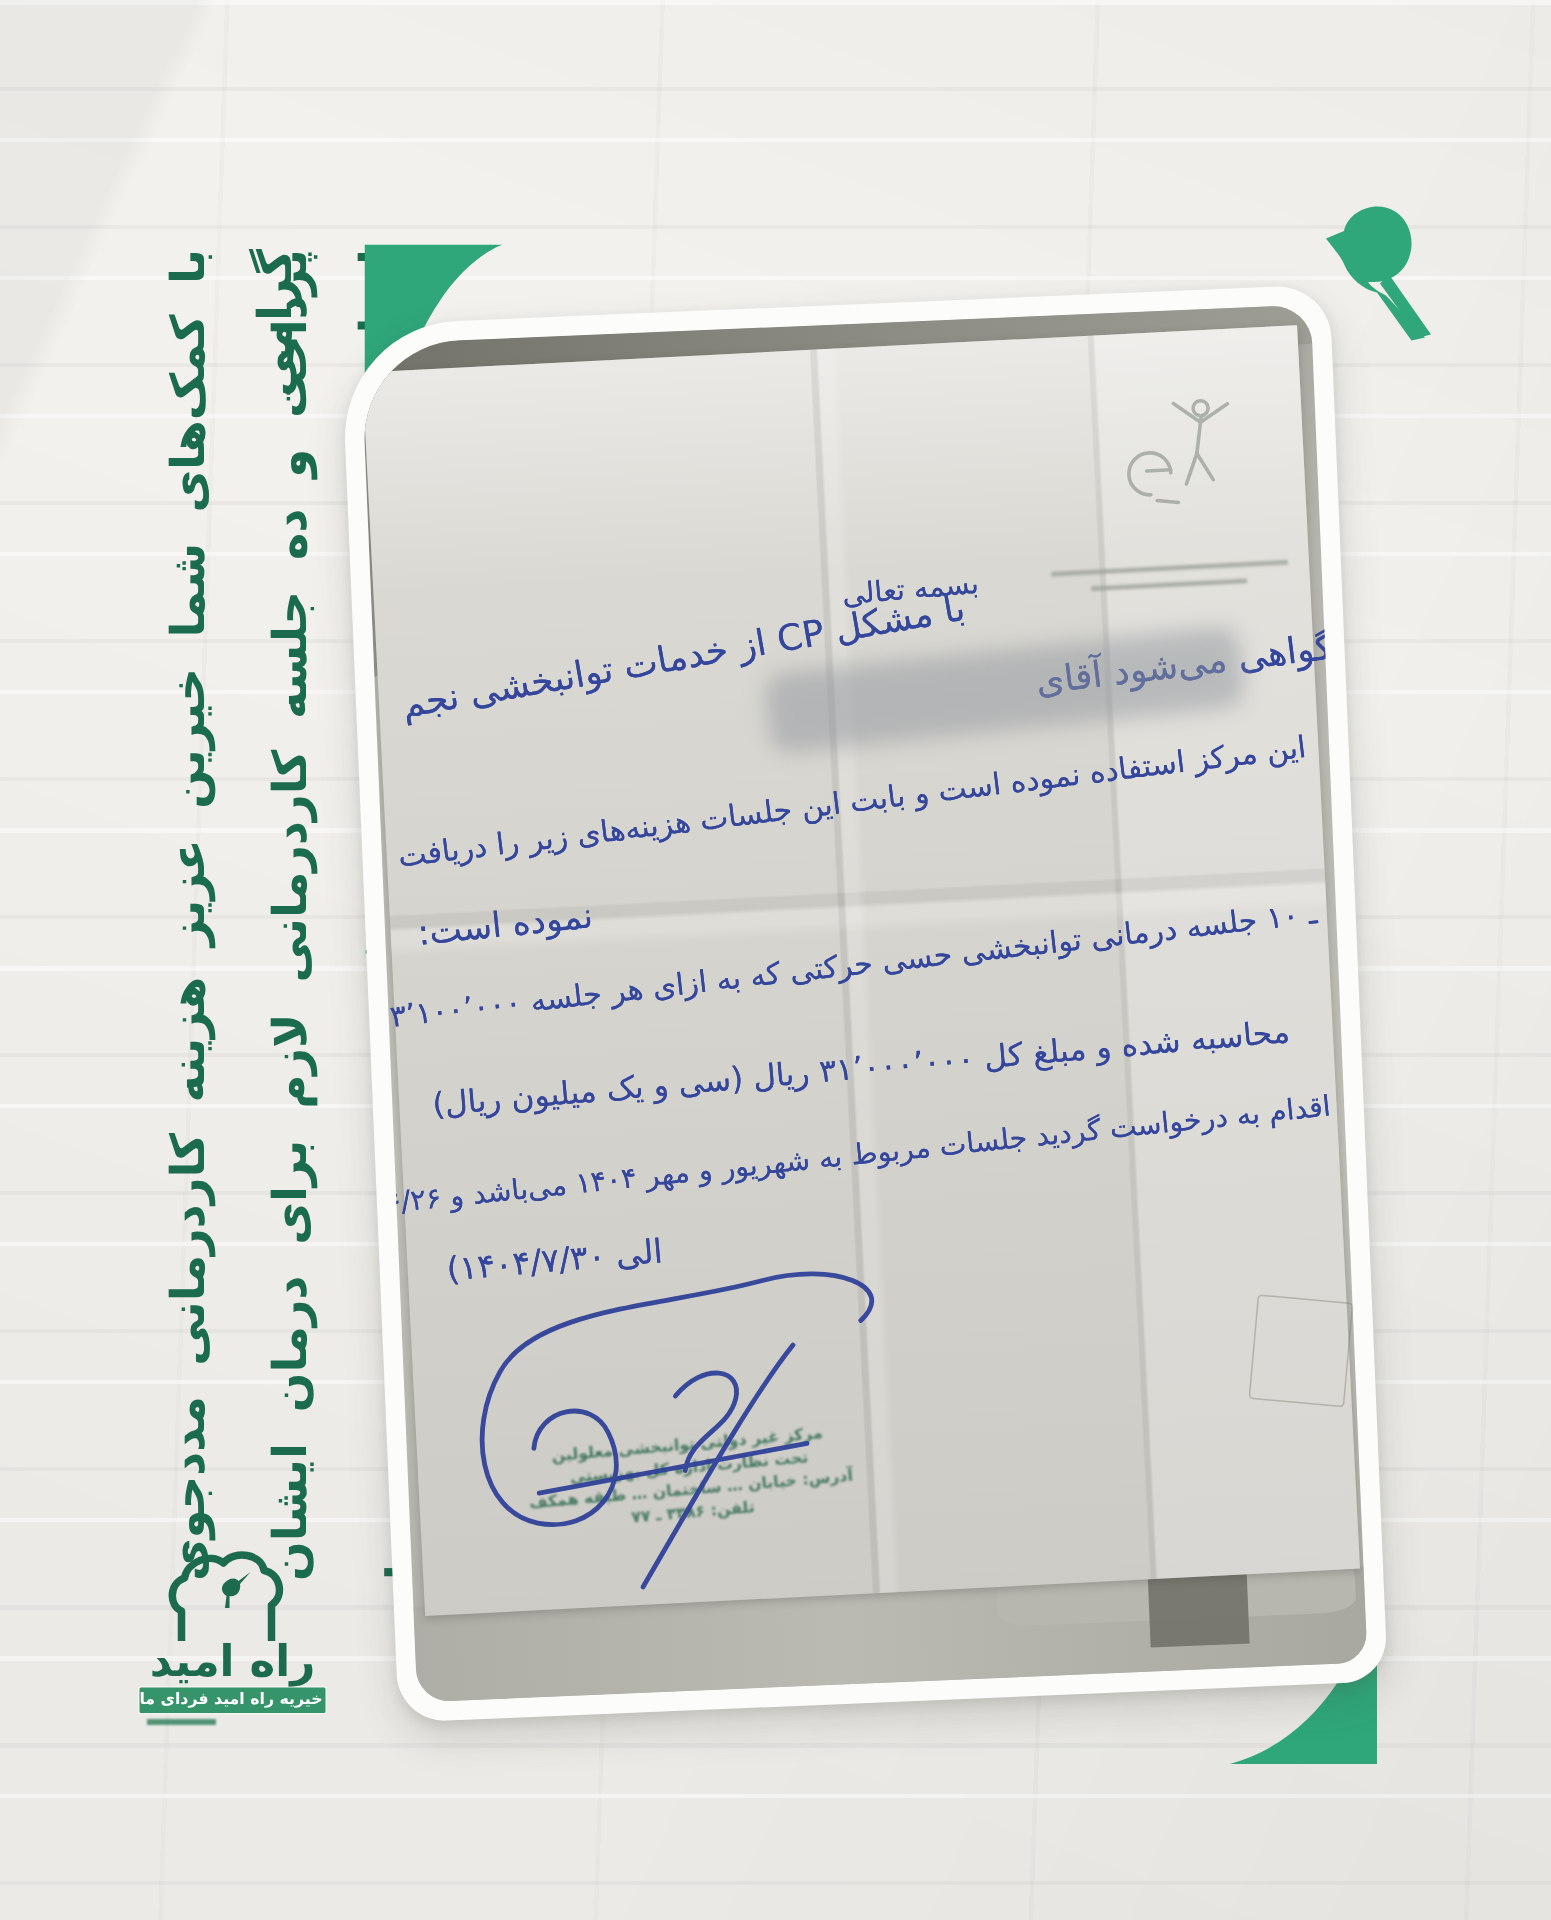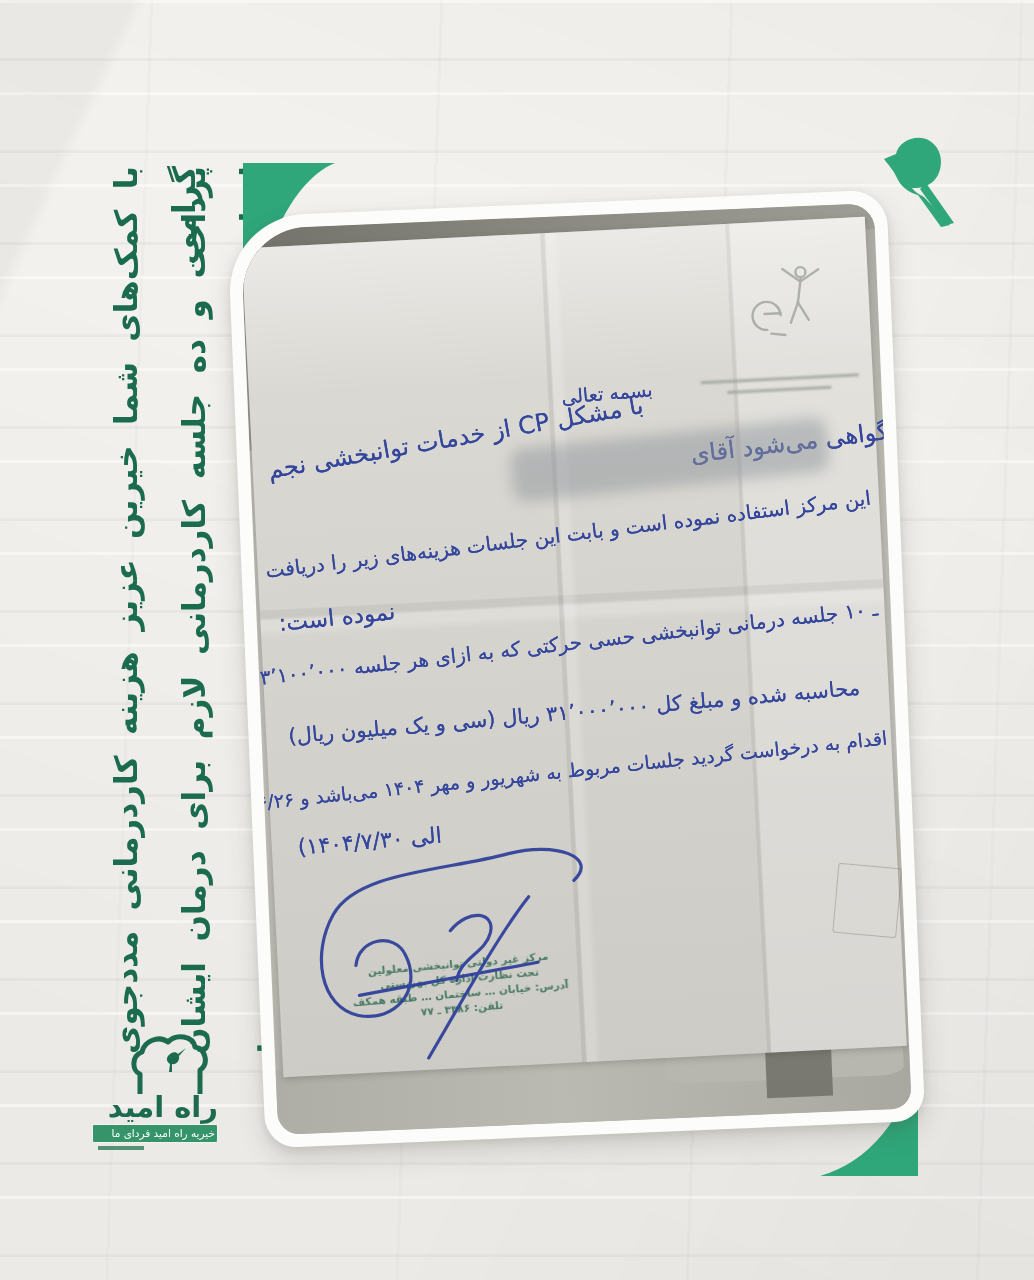--- a/index.html
+++ b/index.html
@@ -107,28 +107,28 @@
     border-radius:3px;
   }
   .signature{position:absolute;left:22px;top:600px;width:330px;height:225px;z-index:4;}
   .stamp{
     position:absolute;left:26px;top:718px;width:310px;
     direction:rtl;text-align:center;color:#2f6b50;
     font-size:10.5px;line-height:15px;font-weight:bold;
     transform:rotate(-2deg);filter:blur(.7px);opacity:.85;z-index:3;
   }
   
-  .brand{position:absolute;left:92px;top:1034px;width:126px;z-index:2;text-align:right;}
+  .brand{position:absolute;left:92px;top:1034px;width:126px;z-index:2;text-align:center;}
   .brand-word{
     direction:rtl;color:#1d6b4e;font-weight:bold;font-size:29px;line-height:30px;
     letter-spacing:-1px;margin-top:-8px;
   }
   .brand-banner{
     margin-top:2px;background:#35946a;border:1px solid #f4f3f0;border-radius:2px;
-    color:#ffffff;direction:rtl;font-size:10.5px;font-weight:normal;line-height:15px;
+    color:#ffffff;direction:rtl;font-size:10.5px;font-weight:bold;line-height:15px;
     padding:1px 2px;white-space:nowrap;
   }
   .brand-reg{width:46px;height:4px;background:#2f7d59;opacity:.8;filter:blur(.6px);margin:3px 0 0 6px;}
 </style>
 </head>
 <body>
 
 <div class="canvas">
   <div class="texture"></div>
 

